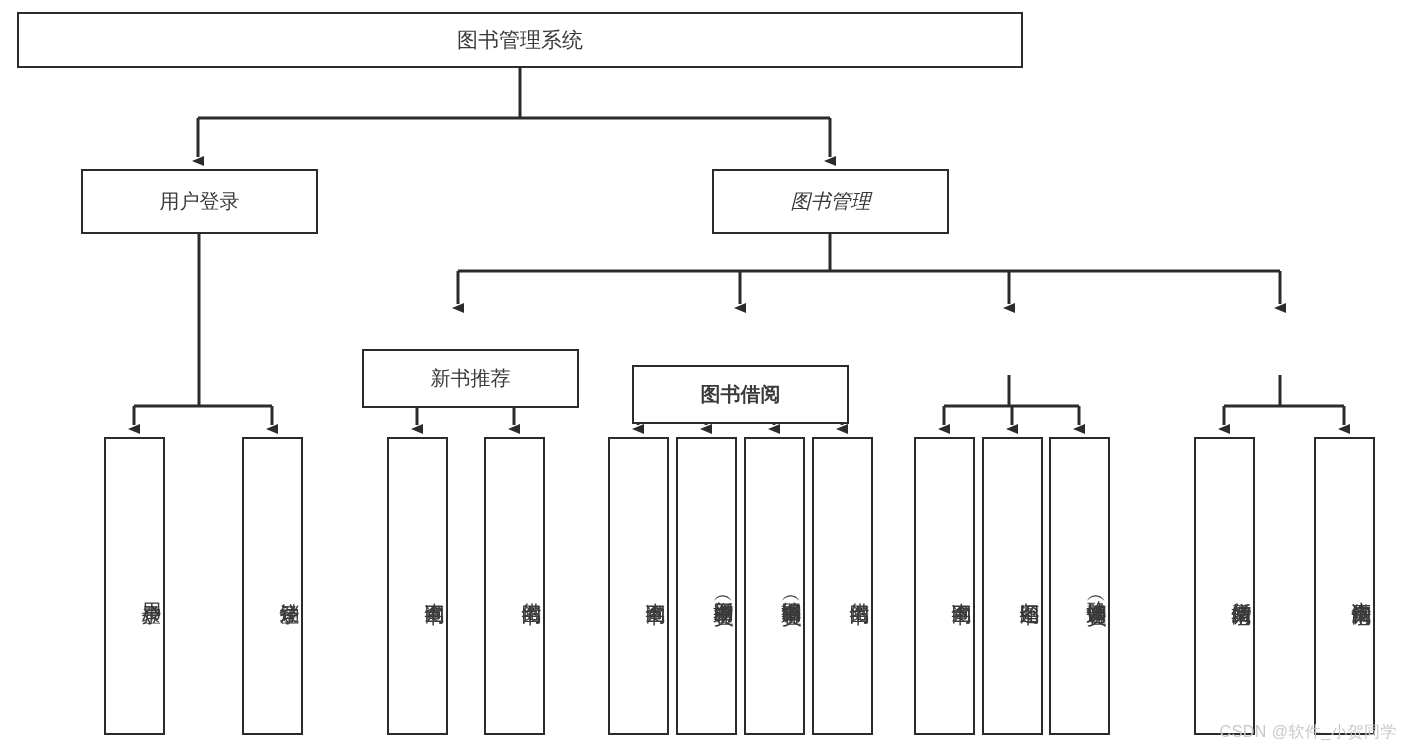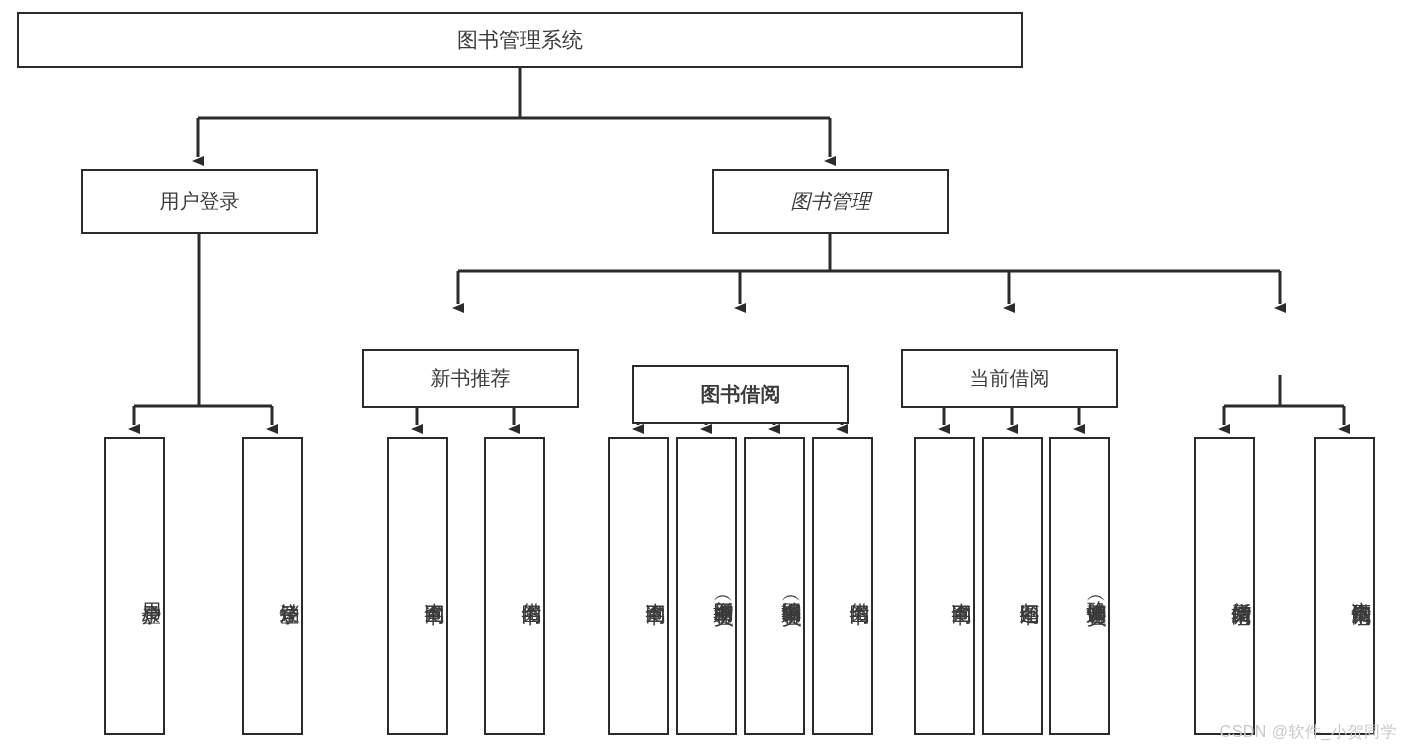--- a/index.html
+++ b/index.html
@@ -125,23 +125,20 @@
   <div class="node lvl1" style="left:712px; top:169px; width:237px; height:65px;font-style:italic;">
     <span>图书管理</span>
   </div>
 
   <div class="node lvl2" style="left:362px; top:316px; width:217px; height:59px;">
     <span>新书推荐</span>
   </div>
   <div class="node lvl2" style="left:632px; top:332px; width:217px; height:59px;font-weight:bold;">
     <span>图书借阅</span>
   </div>
-  <div class="node lvl2" style="left:901px; top:316px; width:217px; height:59px;">
-    <span>当前借阅</span>
-  </div>
 
   <div class="node leaf" style="left:104px; top:437px; width:61px; height:298px;">
     <span class="vtext">用户登录</span>
   </div>
   <div class="node leaf" style="left:242px; top:437px; width:61px; height:298px;">
     <span class="vtext">注销登录</span>
   </div>
   <div class="node leaf" style="left:387px; top:437px; width:61px; height:298px;">
     <span class="vtext">查询图书</span>
   </div>

